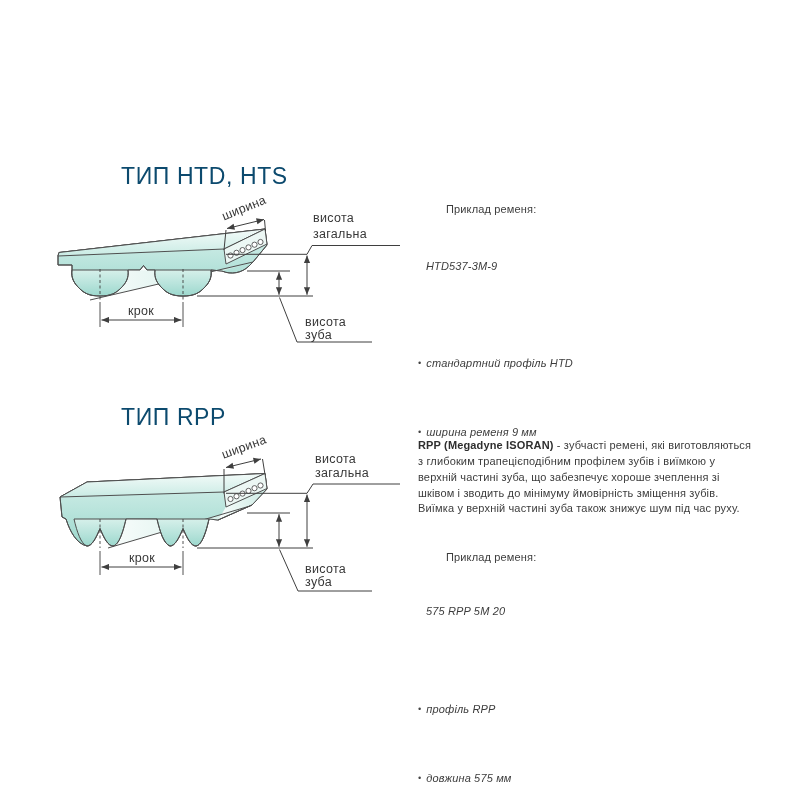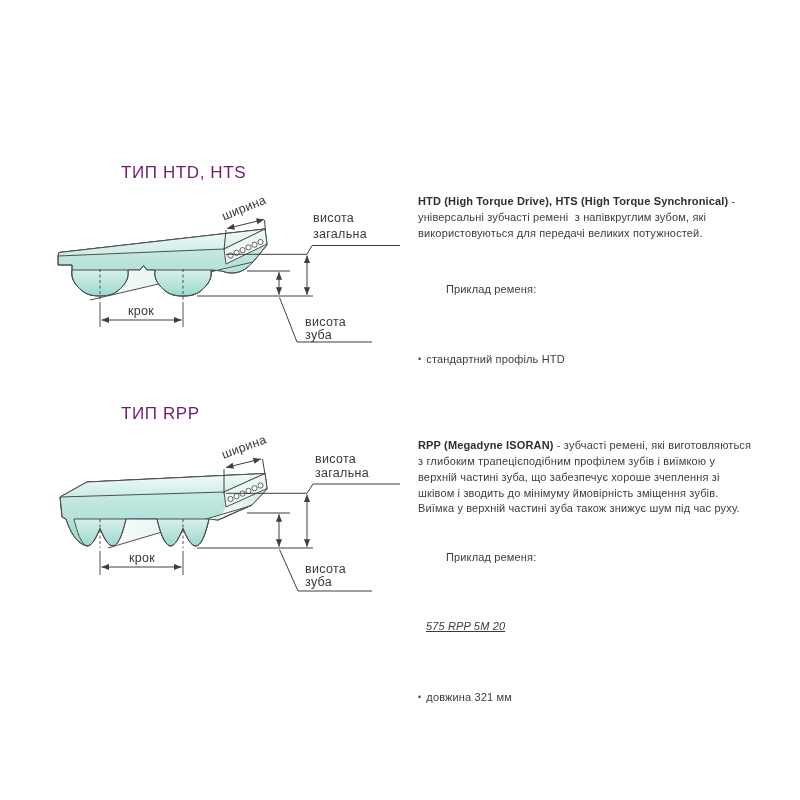--- a/index.html
+++ b/index.html
@@ -1,34 +1,34 @@
 <!DOCTYPE html>
 <html><head>
 <meta charset="utf-8">
 <style>
   html,body{margin:0;padding:0;background:#fff;}
   #page{position:relative;width:800px;height:800px;background:#ffffff;overflow:hidden;
         font-family:"Liberation Sans",sans-serif;color:#3c3c3c;}
   #diagram-svg{position:absolute;left:0;top:0;width:800px;height:800px;}
   .abs{position:absolute;}
-  .dtitle{font-size:17px;letter-spacing:.6px;color:#701a75;white-space:pre;}
+  .dtitle{font-size:23px;letter-spacing:.6px;color:#0c4a6e;white-space:pre;}
   .dlabel{font-size:12.5px;letter-spacing:.3px;color:#383838;white-space:pre-line;}
   .rot22{width:58px;text-align:center;transform:rotate(-22deg);transform-origin:center;}
   .rot20{width:58px;text-align:center;transform:rotate(-20deg);transform-origin:center;}
   .lh155{line-height:15.5px;}
   .lh14{line-height:14px;}
   .lh13{line-height:13px;}
   .doc{width:375px;font-size:11px;line-height:16px;letter-spacing:.15px;white-space:pre;}
   .doc2{line-height:15.7px;}
   .b{font-weight:bold;color:#2f2f2f;}
   .ex{margin-top:8px;padding-left:28px;}
   .ex2{margin-top:2px;}
   .model{margin-top:9px;margin-left:8px;font-style:italic;}
-  .model2{margin-top:22px;text-decoration:underline;}
-  .blist{line-height:12px;}
+  .model2{margin-top:7px;}
+  .blist{line-height:23px;font-style:italic;}
   .blist .blt{font-size:9px;color:#444;margin-right:5px;vertical-align:1px;}
 </style>
 </head>
 <body>
 
 <div id="page">
 
   <svg id="diagram-svg" viewBox="0 0 800 800" xmlns="http://www.w3.org/2000/svg">
     <defs>
       <linearGradient id="gTop" x1="0" y1="0" x2="0" y2="1">
@@ -164,26 +164,25 @@
   <div class="abs dtitle" style="left:121px;top:163px;">ТИП HTD, HTS</div>
 
   <div class="abs dlabel rot22" style="left:215px;top:201px;">ширина</div>
   <div class="abs dlabel lh155" style="left:313px;top:211px;">висота
 загальна</div>
   <div class="abs dlabel" style="left:128px;top:304px;">крок</div>
   <div class="abs dlabel lh13" style="left:305px;top:316px;">висота
 зуба</div>
 
   <div class="abs doc" style="left:418px;top:161px;">
-    <div><span class="b">HTD (High Torque Drive), HTS (High Torque Synchronical)</span><span> -
-універсальні зубчасті ремені  з напівкруглим зубом, які
-використовуються для передачі великих потужностей.</span></div>
     <div class="ex">Приклад ременя:</div>
+    <div class="model">HTD537-3M-9</div>
     <div class="blist">
       <div><span class="blt">•</span><span>стандартний профіль HTD</span></div>
+      <div><span class="blt">•</span><span>ширина ременя 9 мм</span></div>
     </div>
   </div>
 
   <div class="abs dtitle" style="left:121px;top:404px;">ТИП RPP</div>
 
   <div class="abs dlabel rot20" style="left:215px;top:440px;">ширина</div>
   <div class="abs dlabel lh14" style="left:315px;top:452px;">висота
 загальна</div>
   <div class="abs dlabel" style="left:129px;top:551px;">крок</div>
   <div class="abs dlabel lh13" style="left:305px;top:563px;">висота
@@ -191,18 +190,19 @@
 
   <div class="abs doc doc2" style="left:418px;top:407px;">
     <div><span class="b">RPP (Megadyne ISORAN)</span><span> - зубчасті ремені, які виготовляються
 з глибоким трапецієподібним профілем зубів і виїмкою у
 верхній частині зуба, що забезпечує хороше зчеплення зі
 шківом і зводить до мінімуму ймовірність зміщення зубів.
 Виїмка у верхній частині зуба також знижує шум під час руху.</span></div>
     <div class="ex ex2">Приклад ременя:</div>
     <div class="model model2">575 RPP 5M 20</div>
     <div class="blist">
-      <div><span class="blt">•</span><span>довжина 321 мм</span></div>
+      <div><span class="blt">•</span><span>профіль RPP</span></div>
+      <div><span class="blt">•</span><span>довжина 575 мм</span></div>
       
     </div>
   </div>
 
 </div>
 
 </body></html>

